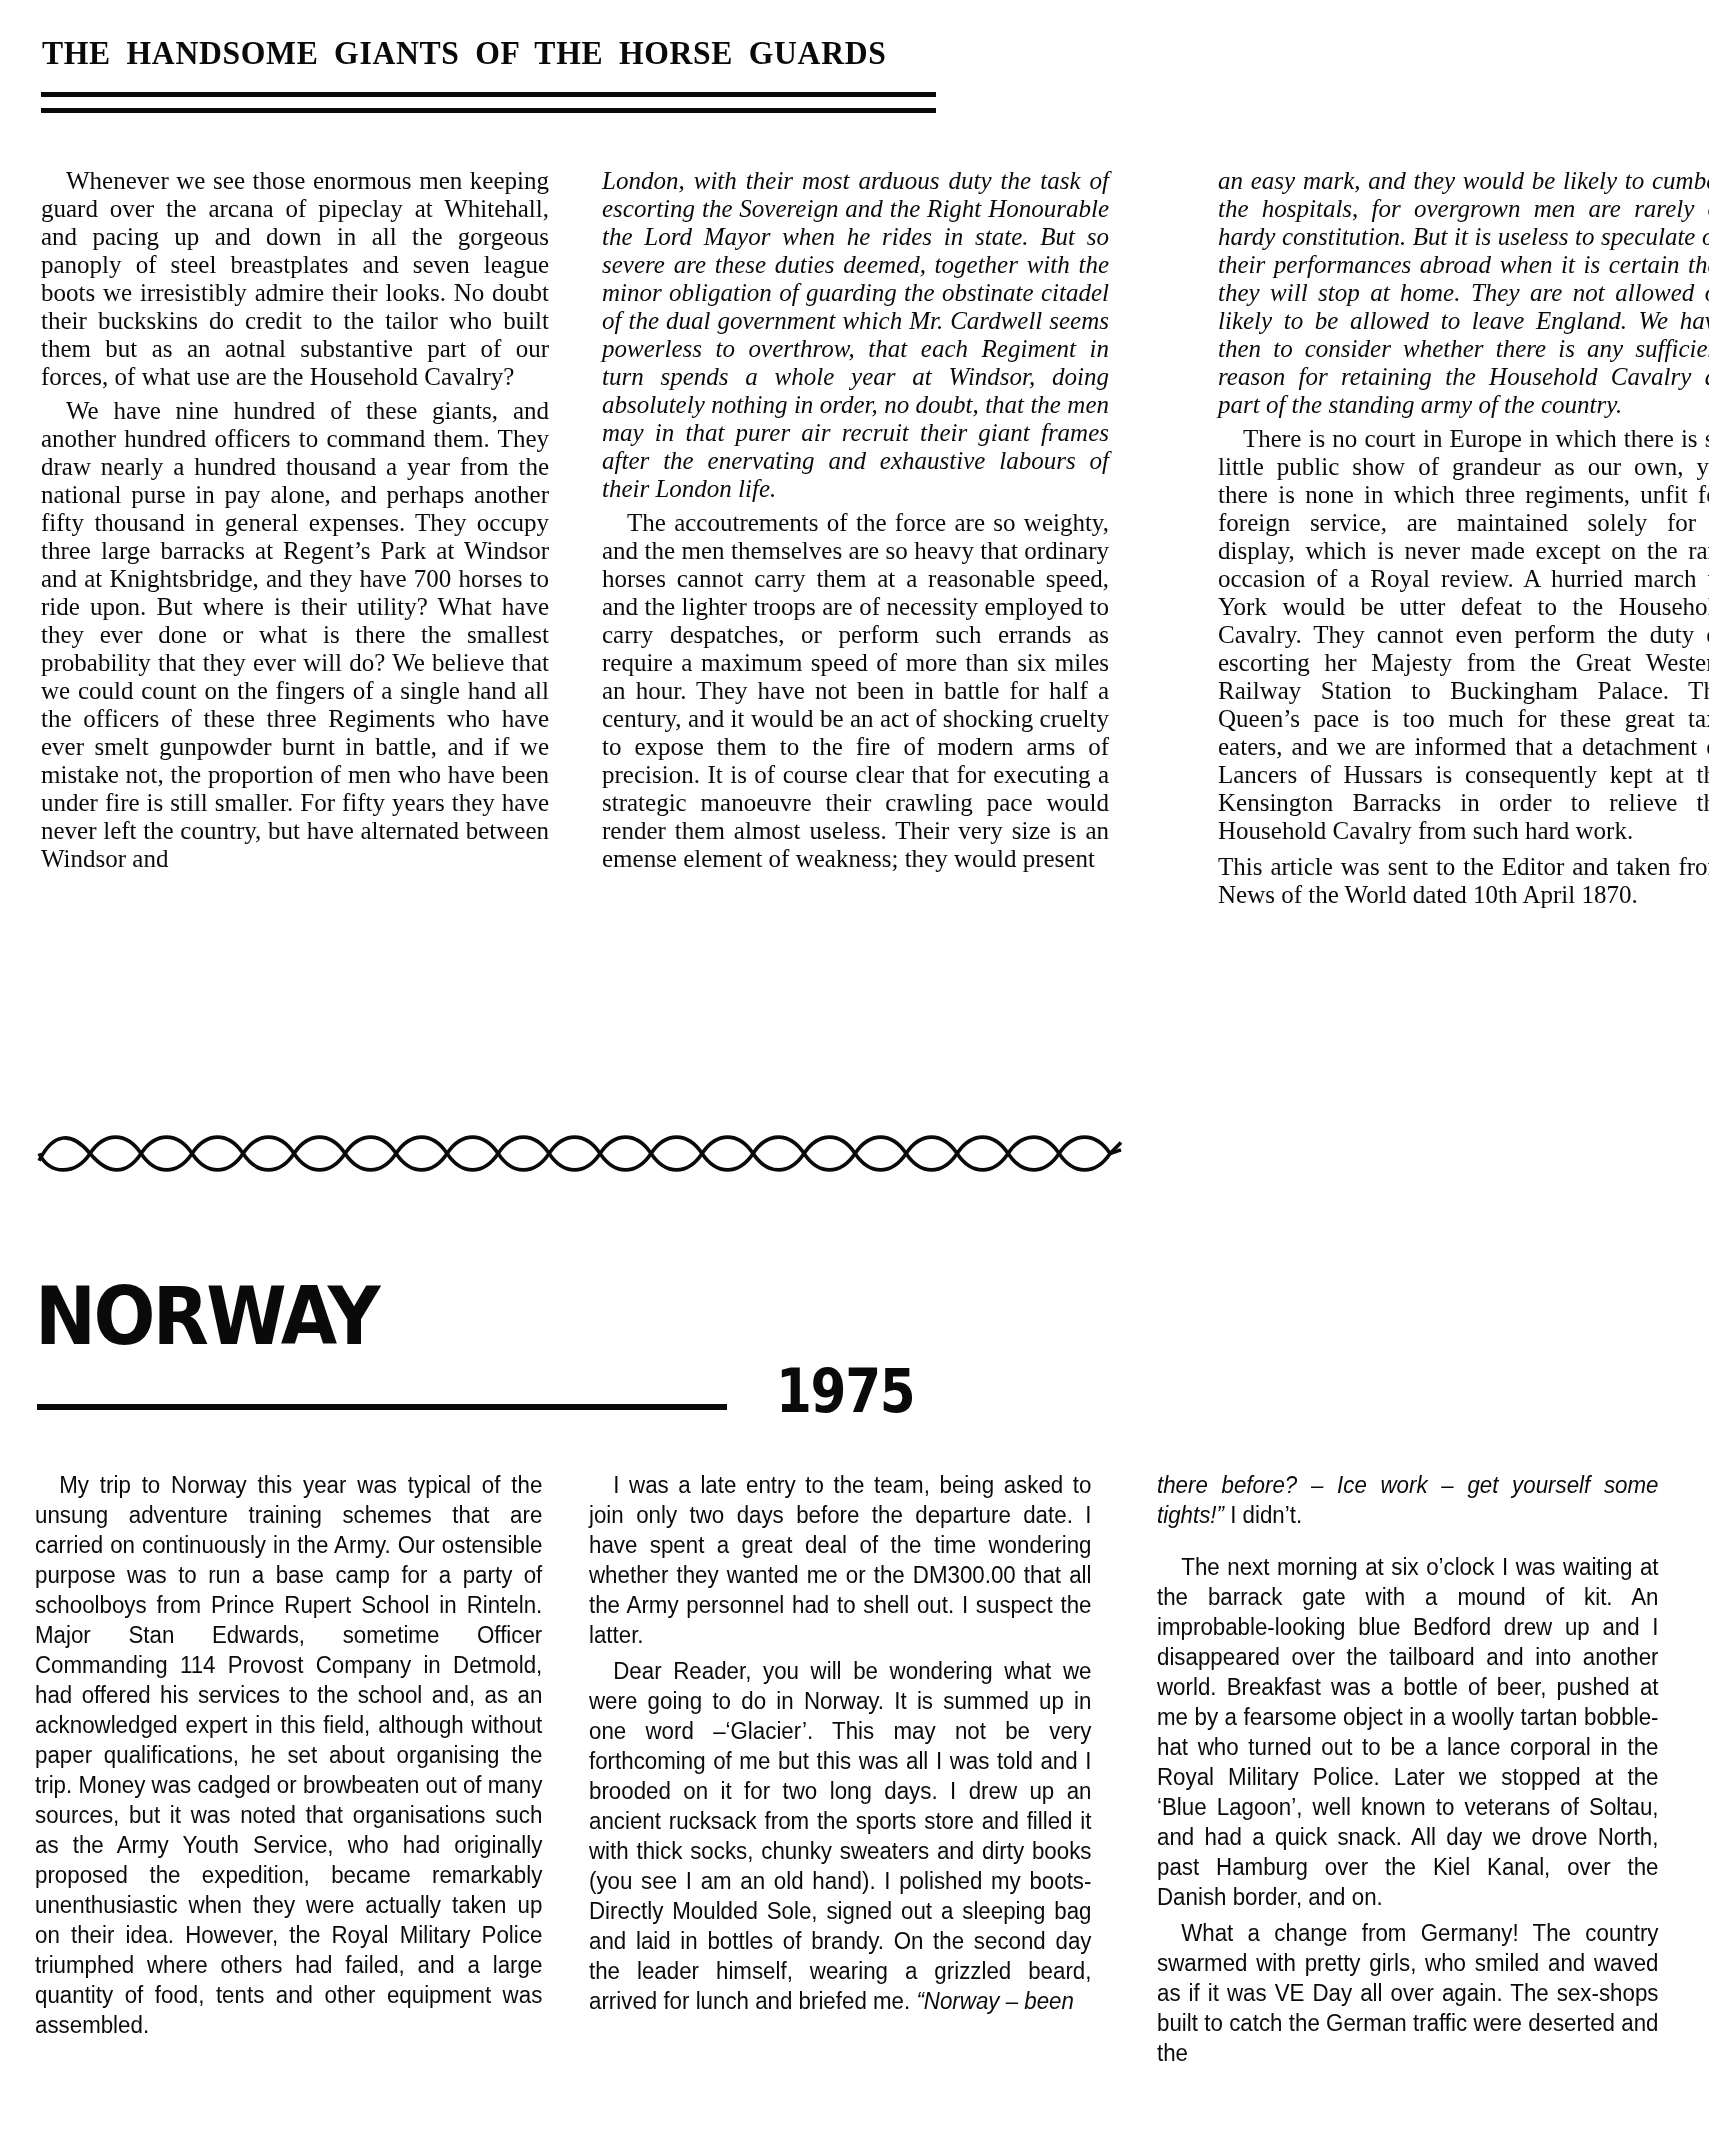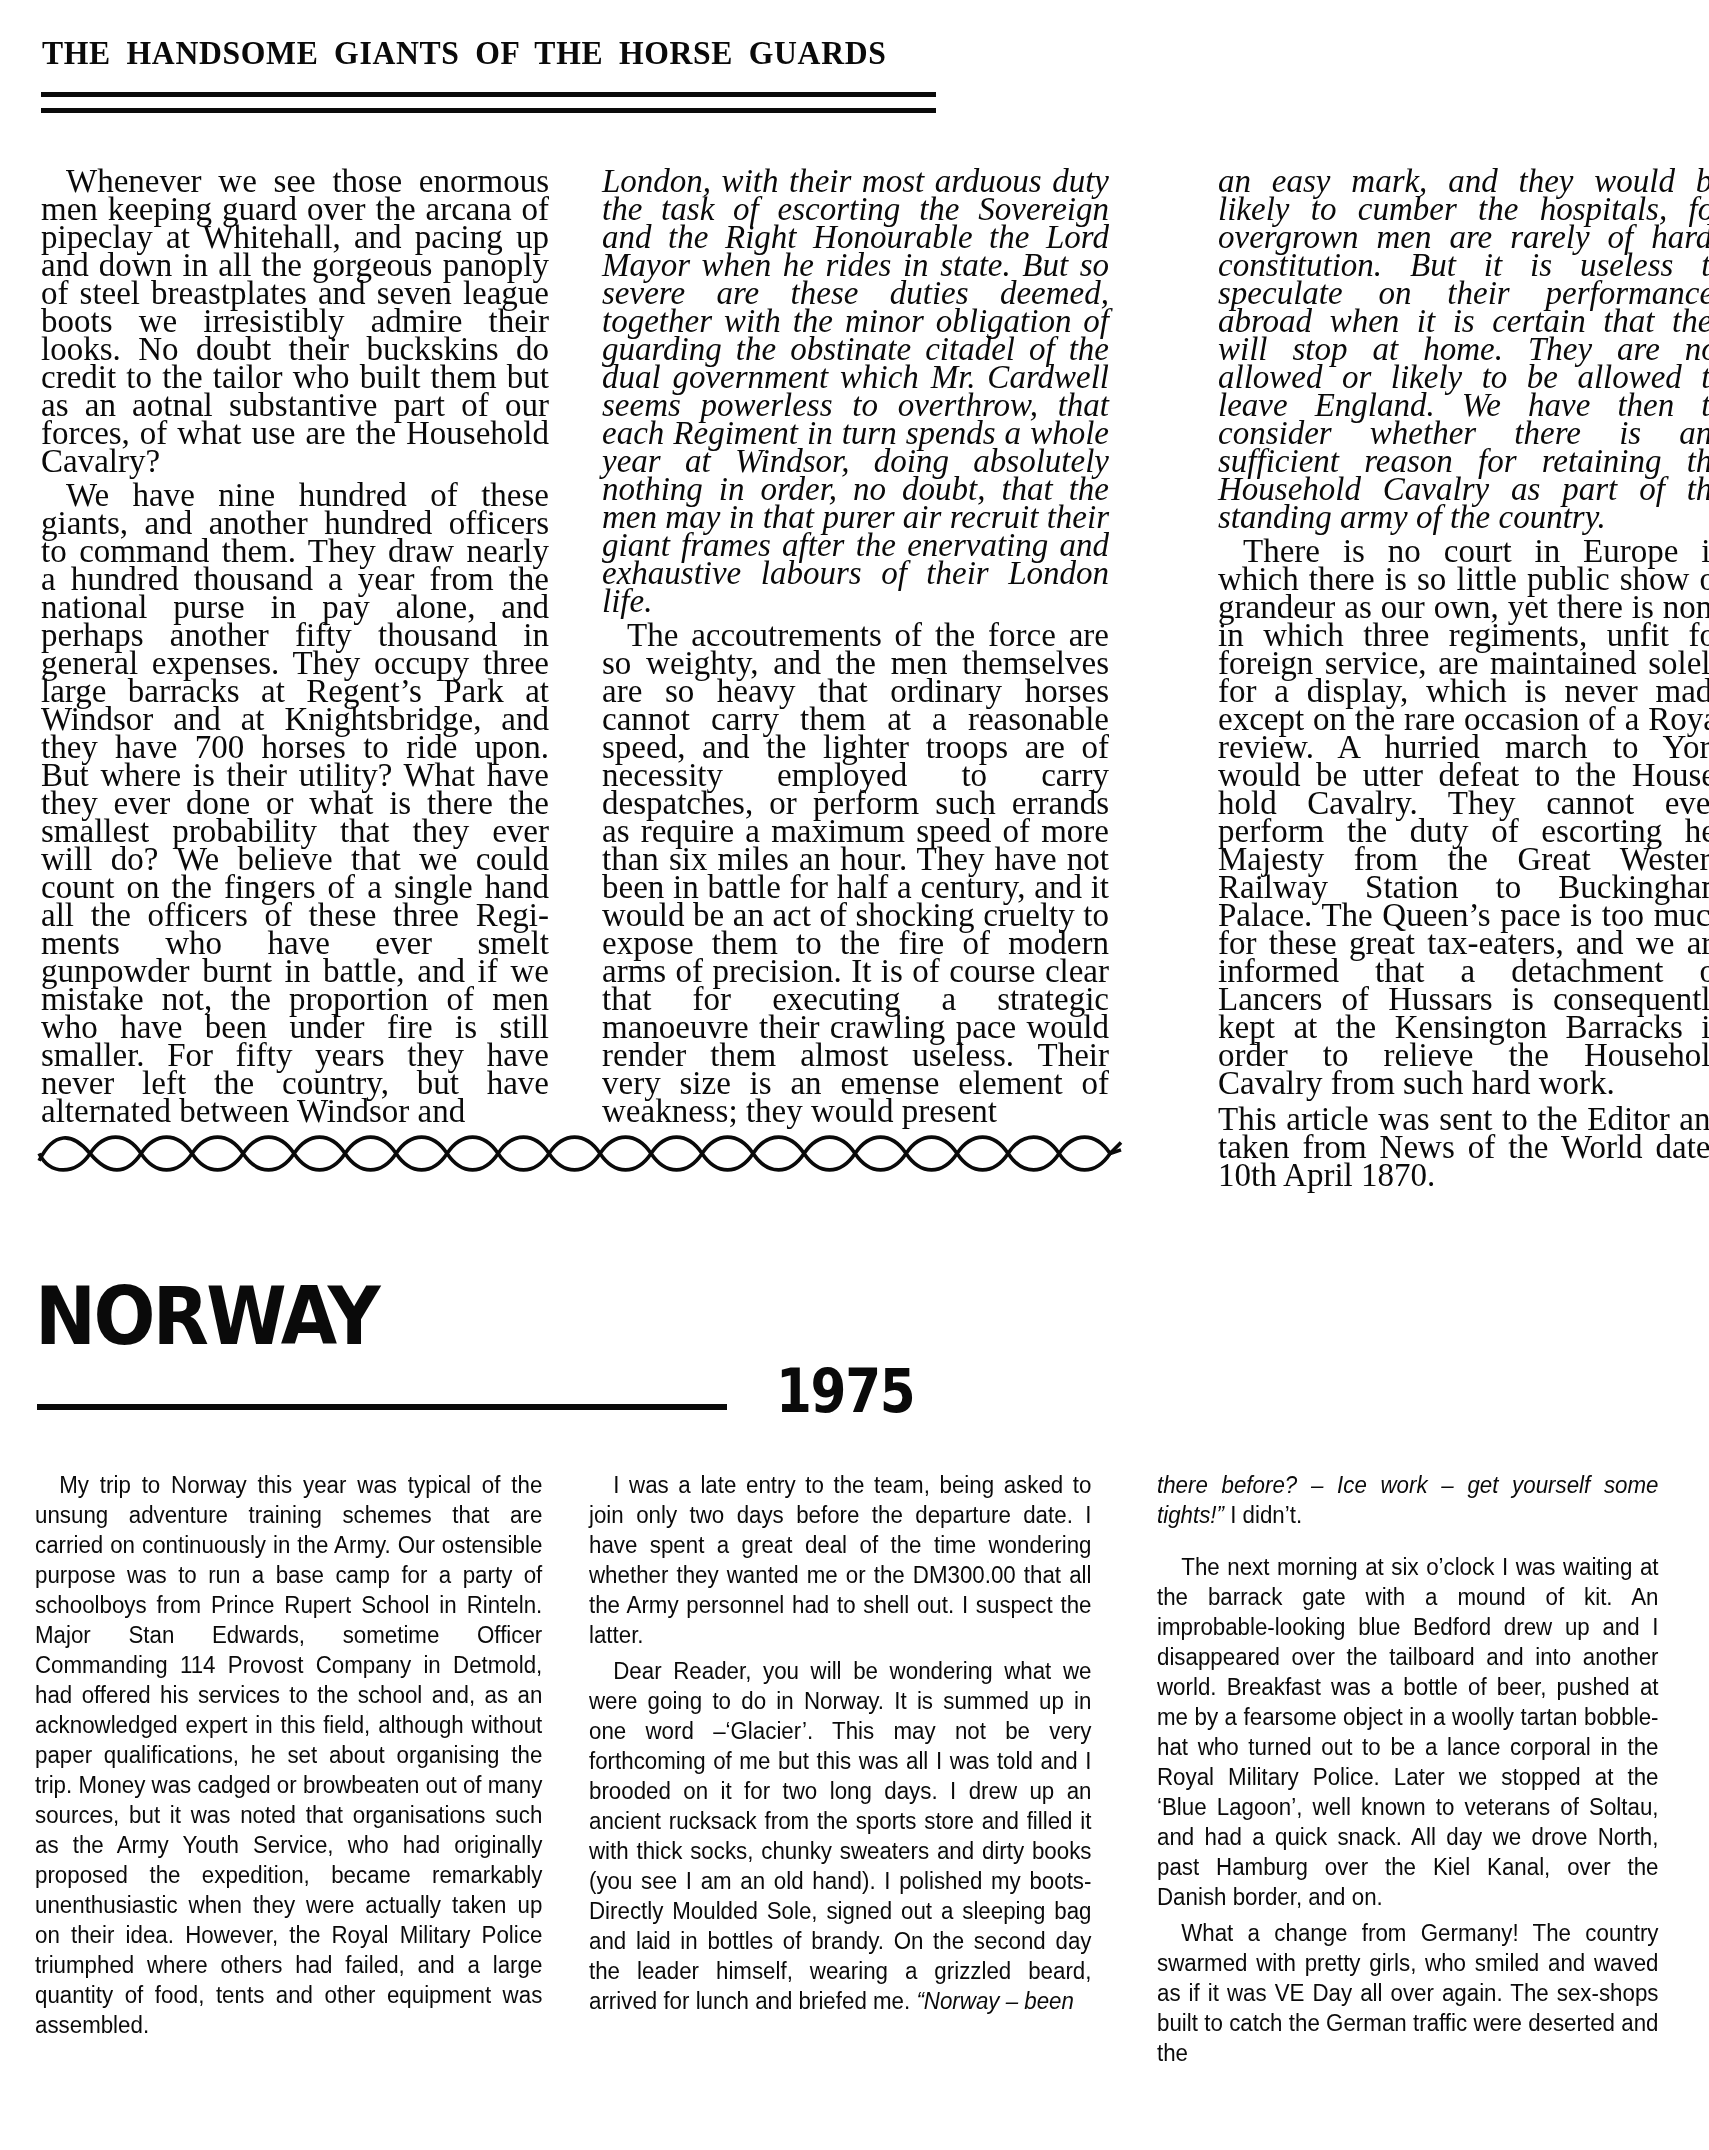--- a/index.html
+++ b/index.html
@@ -8,21 +8,21 @@
   .title1 {
     left:42px; top:35px; width:893px;
     font-family:"Liberation Serif","DejaVu Serif",serif;
     font-weight:bold; font-size:33px; letter-spacing:0.7px; word-spacing:7.3px;
     transform:scaleX(0.96); transform-origin:left top;
     white-space:nowrap;
   }
   .rule { background:#0a0a0a; }
   .col-serif {
     font-family:"Liberation Serif","DejaVu Serif",serif;
-    font-size:33px; line-height:28px; text-align:justify; hyphens:manual;
+    font-size:25px; line-height:28px; text-align:justify; hyphens:manual;
   }
   .col-serif p { margin:0 0 5.9px 0; text-indent:25px; }
   .col-serif p.noindent { text-indent:0;font-style:italic; }
   .col-serif p.note { margin-top:8px; text-indent:0; }
   .norway-title {
     left:35px; top:1276px;
     font-family:"DejaVu Sans","Liberation Sans",sans-serif;
     font-weight:bold; font-size:81px; line-height:81px; letter-spacing:-2.9px;
     transform:scaleX(0.9); transform-origin:left top;
   }

